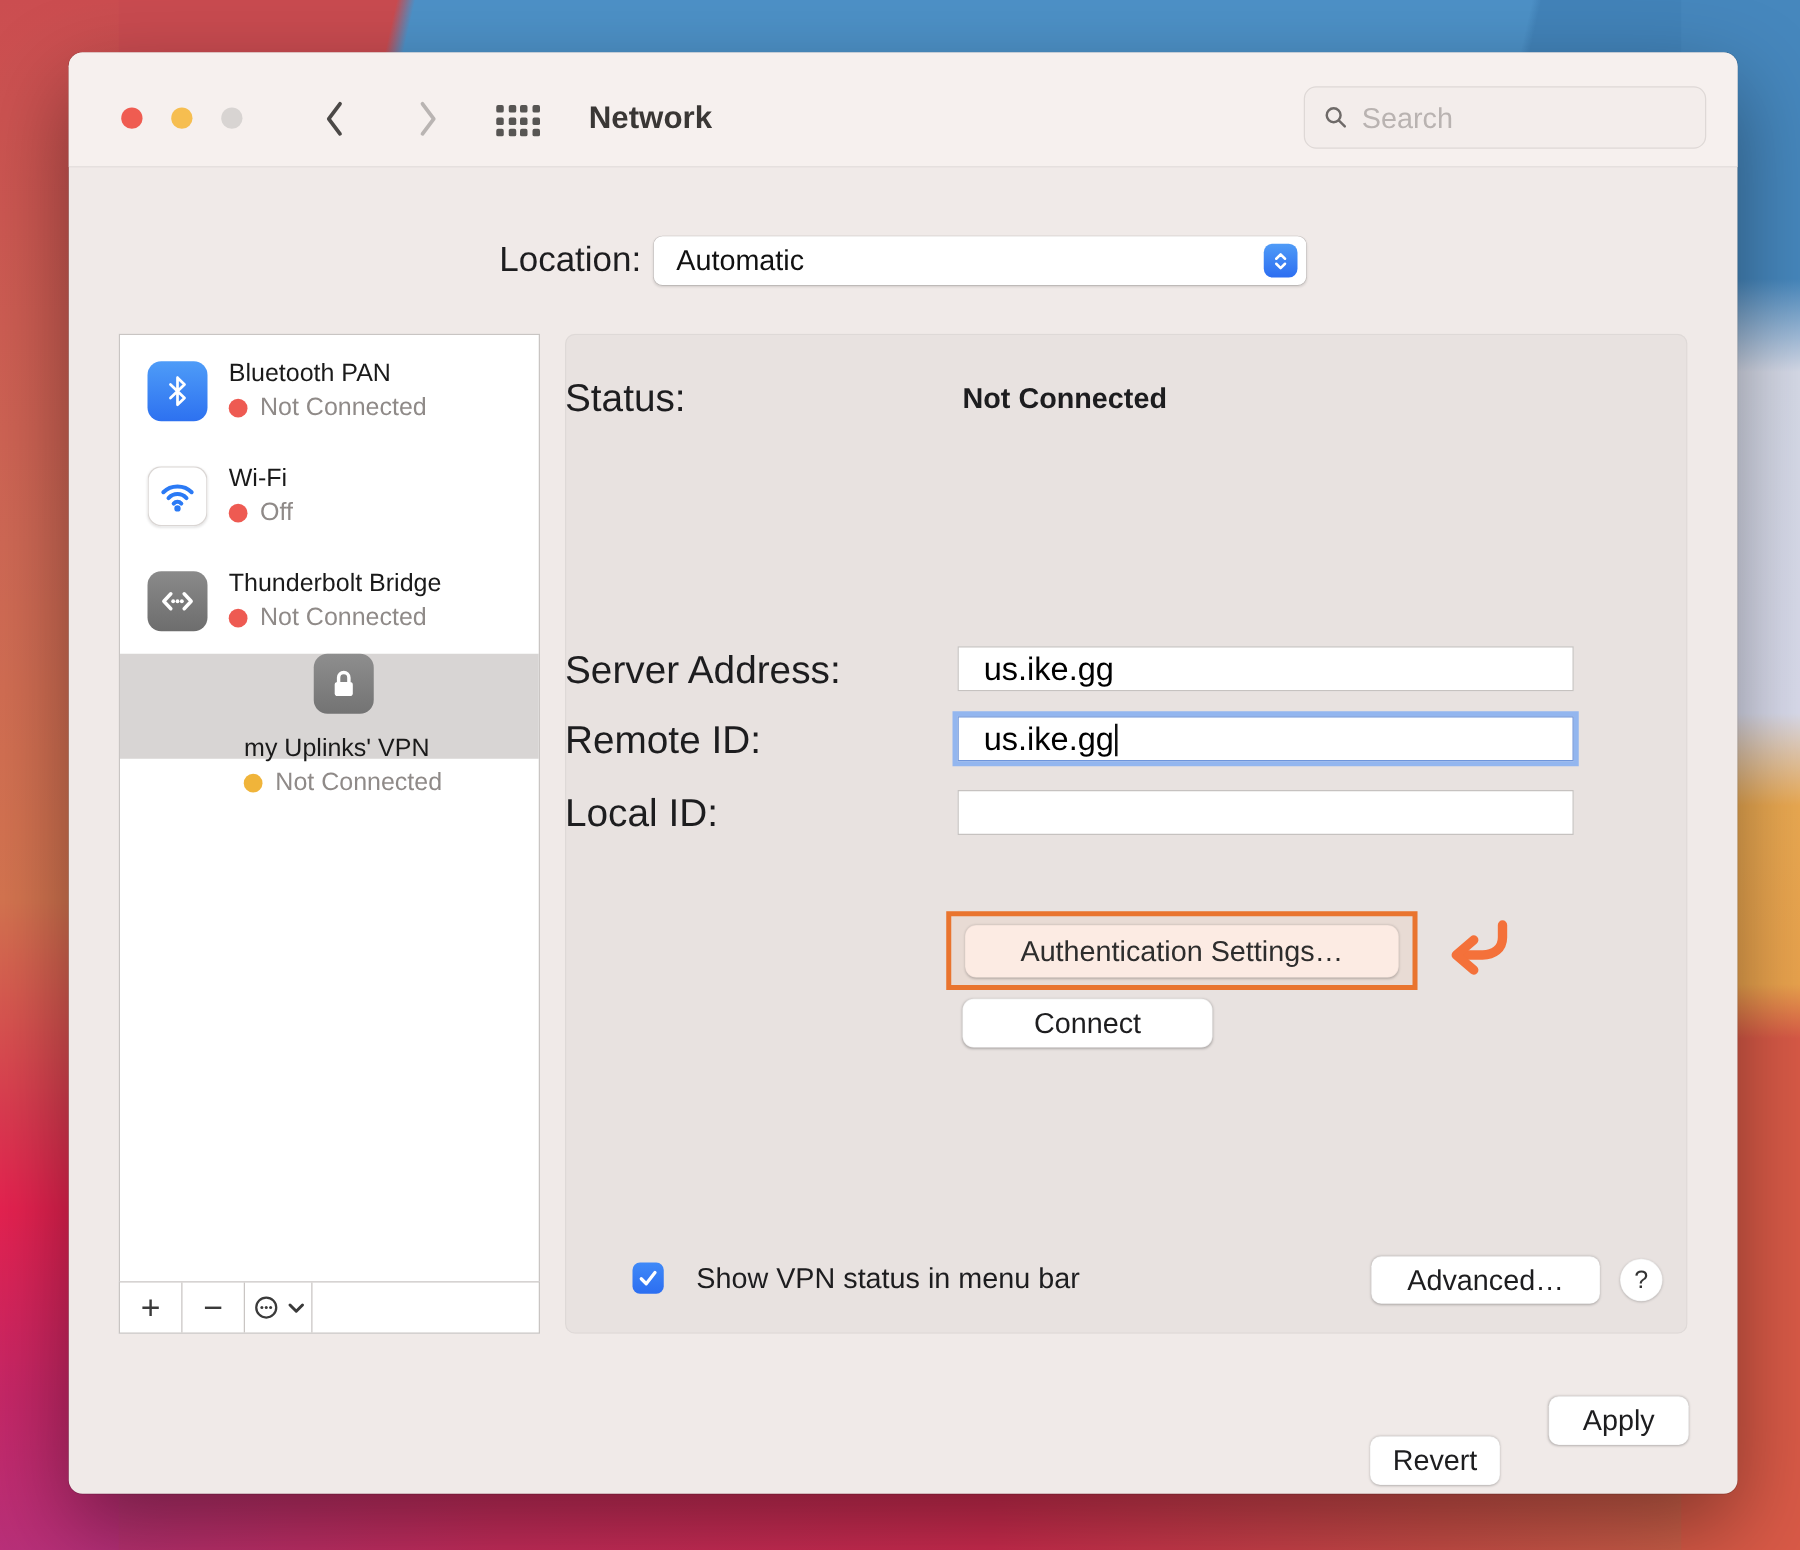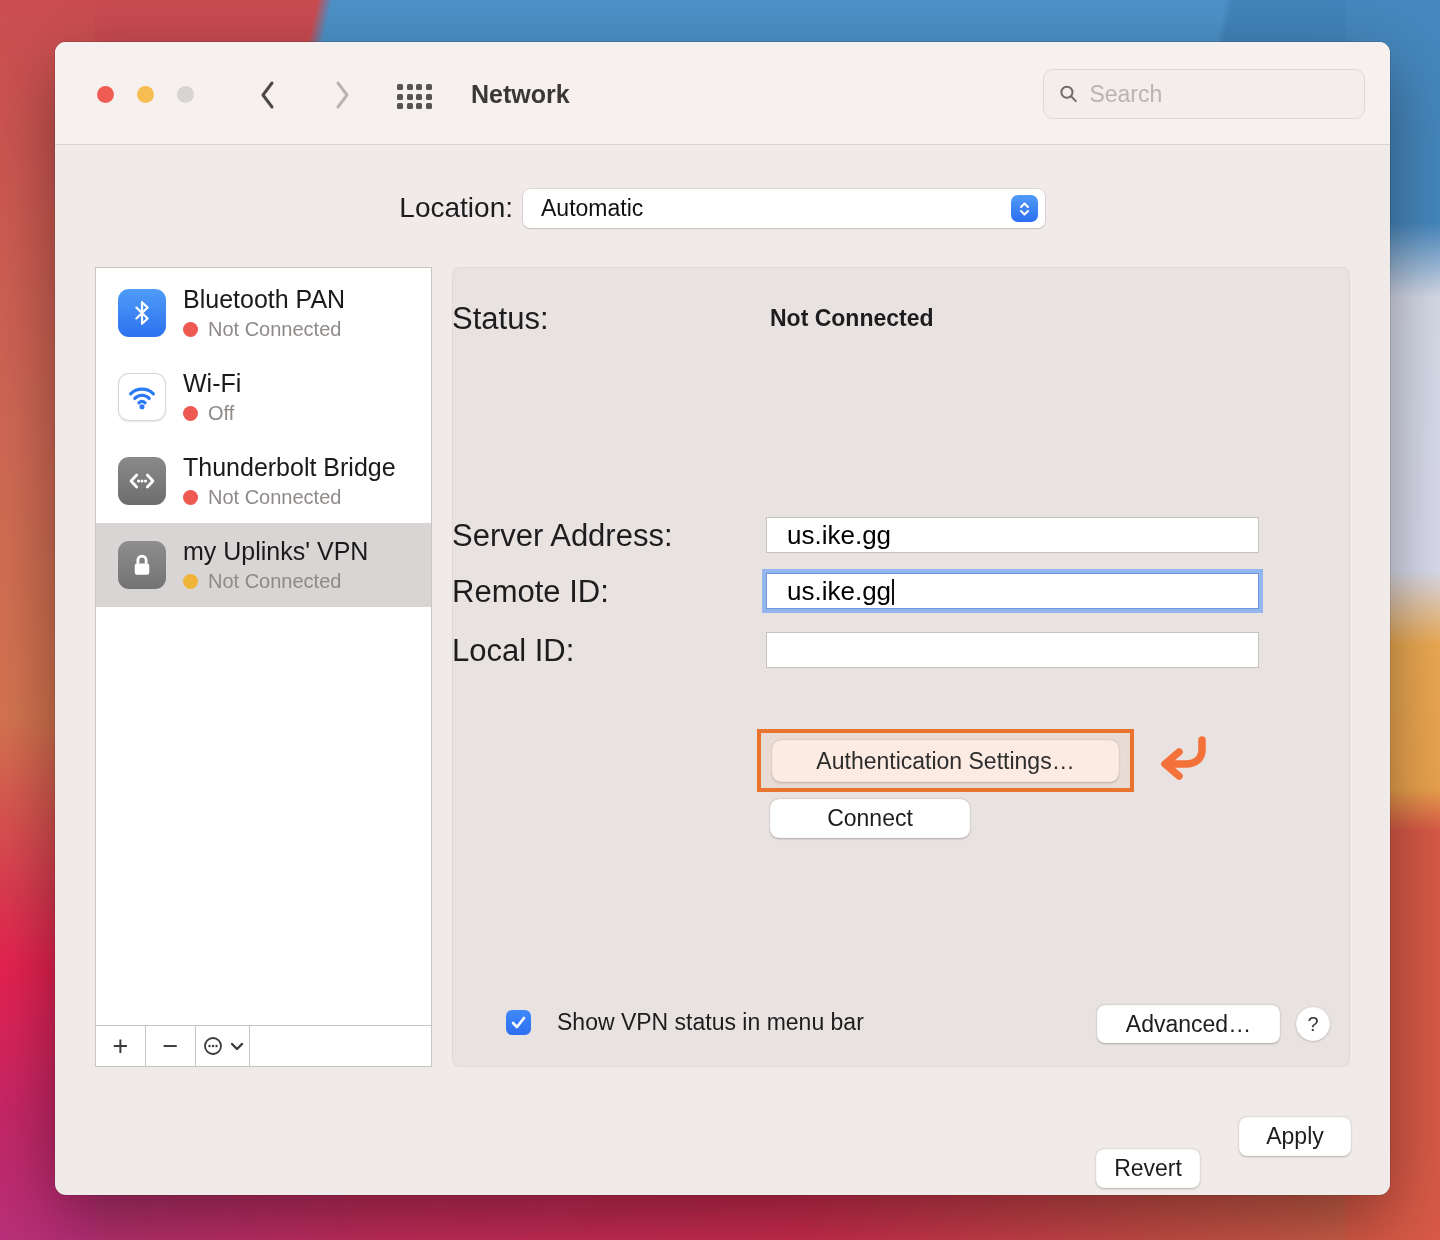--- a/index.html
+++ b/index.html
@@ -13,21 +13,21 @@
     background:linear-gradient(90deg,#b53278 0%,#c92d5c 28%,#d02c50 55%,#cd4f48 80%,#d0694a 100%); }
   .wp-left { position:absolute; left:0; top:0; width:95px; height:100%;
     background:linear-gradient(180deg,#cb4d50 0%,#d06955 35%,#d57550 58%,#dc3a50 72%,#e62250 78%,#c62767 90%,#b93079 100%); }
   .wp-right { position:absolute; right:0; top:0; width:95px; height:100%;
     background:linear-gradient(180deg,#4687bd 0%,#4687bd 18%,#d7dbe9 24%,#dadced 46%,#ecaa52 52%,#eba44e 63.5%,#d95a47 67%,#d95a47 100%); }
 
   
   .window { position:absolute; left:55px; top:42px; width:1335px; height:1153px;
     background:#f0eae8; border-radius:11px; box-shadow:0 26px 70px rgba(0,0,0,.40), 0 0 0 0.5px rgba(0,0,0,.18); }
 
-  .titlebar { position:relative; height:103px; background:#f6f0ee; border-radius:11px 11px 0 0;
+  .titlebar { position:relative; height:92px; background:#f6f0ee; border-radius:11px 11px 0 0;
     border-bottom:1px solid #d9d3d1; }
   .tl { position:absolute; top:44px; width:17px; height:17px; border-radius:50%; }
   .tl.red{ left:42px; background:#ef5c51; } .tl.yellow{ left:82px; background:#f6be50; } .tl.gray{ left:122px; background:#d8d4d2; }
   .nav-btn { position:absolute; top:36px; width:34px; height:34px; display:flex; align-items:center; justify-content:center; }
   .nav-back{ left:196px; } .nav-fwd{ left:270px; }
   .grid-icon { position:absolute; left:342px; top:42px; display:grid; grid-template-columns:repeat(4,6px); gap:3.5px; }
   .grid-icon i { width:6px; height:6px; border-radius:1.5px; background:#575553; }
   .win-title { position:absolute; left:416px; top:38px; font-size:25px; font-weight:bold; color:#3a3735; }
   .search { position:absolute; right:25px; top:27px; width:322px; height:50px; background:#f3edeb;
     border:1px solid #ded8d6; border-radius:10px; display:flex; align-items:center; padding:0 14px; gap:10px; }
@@ -41,27 +41,27 @@
     box-shadow:0 0 0 0.5px rgba(0,0,0,.15), 0 1px 2px rgba(0,0,0,.12); display:flex; align-items:center; padding:0 7px 0 18px; }
   .loc-select .val { flex:1; font-size:23px; color:#111; }
   .stepper { width:27px; height:27px; border-radius:7px; background:linear-gradient(180deg,#4f9bf7,#2d6ef1);
     display:flex; align-items:center; justify-content:center; }
 
   
   .sidebar { position:absolute; left:40px; top:225px; width:337px; height:800px; background:#ffffff;
     border:1px solid #c9c5c3; }
   .rows { padding-top:3px; }
   .row { height:84px; display:flex; align-items:center; padding-left:22px; gap:17px; }
-  .row.selected { background:#d8d5d4; }
+  .row.selected { background:#d8d5d4;flex-direction:column; }
   .svc-icon { width:48px; height:48px; border-radius:11px; flex:0 0 auto; display:flex; align-items:center; justify-content:center; }
   .svc-icon.bt { background:linear-gradient(180deg,#4e9cf8,#2d71f0); }
   .svc-icon.wifi { background:#ffffff; box-shadow:inset 0 0 0 1px #dad6d4, 0 1px 2px rgba(0,0,0,.10); }
   .svc-icon.tb { background:linear-gradient(180deg,#8a8a8a,#6d6d6d); }
   .svc-icon.lock { background:linear-gradient(180deg,#8e8e8e,#737373); }
-  .svc-name { font-size:25px; color:#1a1a1a; margin-bottom:4px; }
+  .svc-name { font-size:20px; color:#1a1a1a; margin-bottom:4px; }
   .svc-status { display:flex; align-items:center; gap:10px; font-size:20px; color:#8f8a88; }
   .dot { width:15px; height:15px; border-radius:50%; background:#ee5a52; flex:0 0 auto; }
   .side-toolbar { position:absolute; left:-1px; right:-1px; bottom:-1px; height:42px; border:1px solid #c9c5c3;
     display:flex; background:#fff; }
   .side-btn { width:50px; border-right:1px solid #c9c5c3; display:flex; align-items:center; justify-content:center;
     font-size:27px; color:#3a3a3a; font-weight:300; }
   .side-btn.more { width:54px; gap:4px; }
   .side-fill { flex:1; }
 
   

